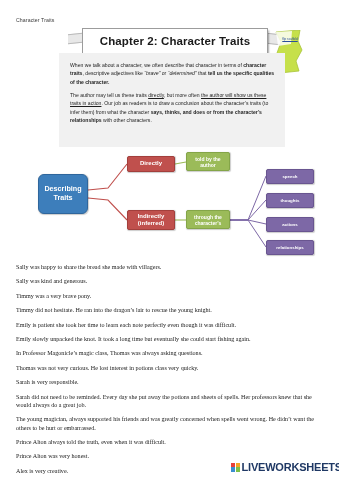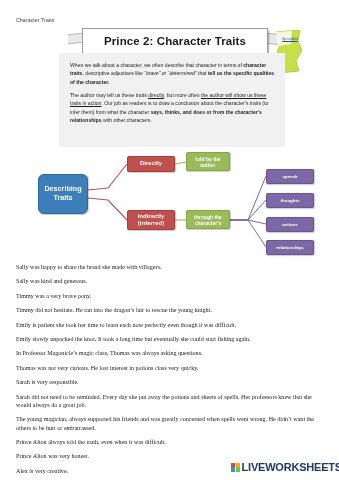--- a/index.html
+++ b/index.html
@@ -239,21 +239,21 @@
 </style>
 </head>
 <body>
 
 <div class="doc-label">Character Traits</div>
 
 <div class="banner-wrap">
   <div class="banner-ribbon-left"></div>
   <div class="banner-ribbon-right"></div>
   <div class="banner-box">
-    <div class="banner-title">Prince 2: Character Traits</div>
+    <div class="banner-title">Chapter 2: Character Traits</div>
   </div>
 </div>
 
 <div class="flag-note">
   <svg class="flag-shape" viewBox="0 0 32 44">
     <path d="M4 2 L28 0 L26 11 L30 20 L24 31 L27 41 L8 43 L11 33 L5 23 L9 12 Z" fill="#c6e04a" stroke="#a8c43a" stroke-width="0.8"></path>
     <path d="M4 2 L20 1 L19 14 L6 16 Z" fill="#ffffff" opacity="0.82"></path>
   </svg>
   <div class="flag-text">flip scaffold</div>
 </div>

